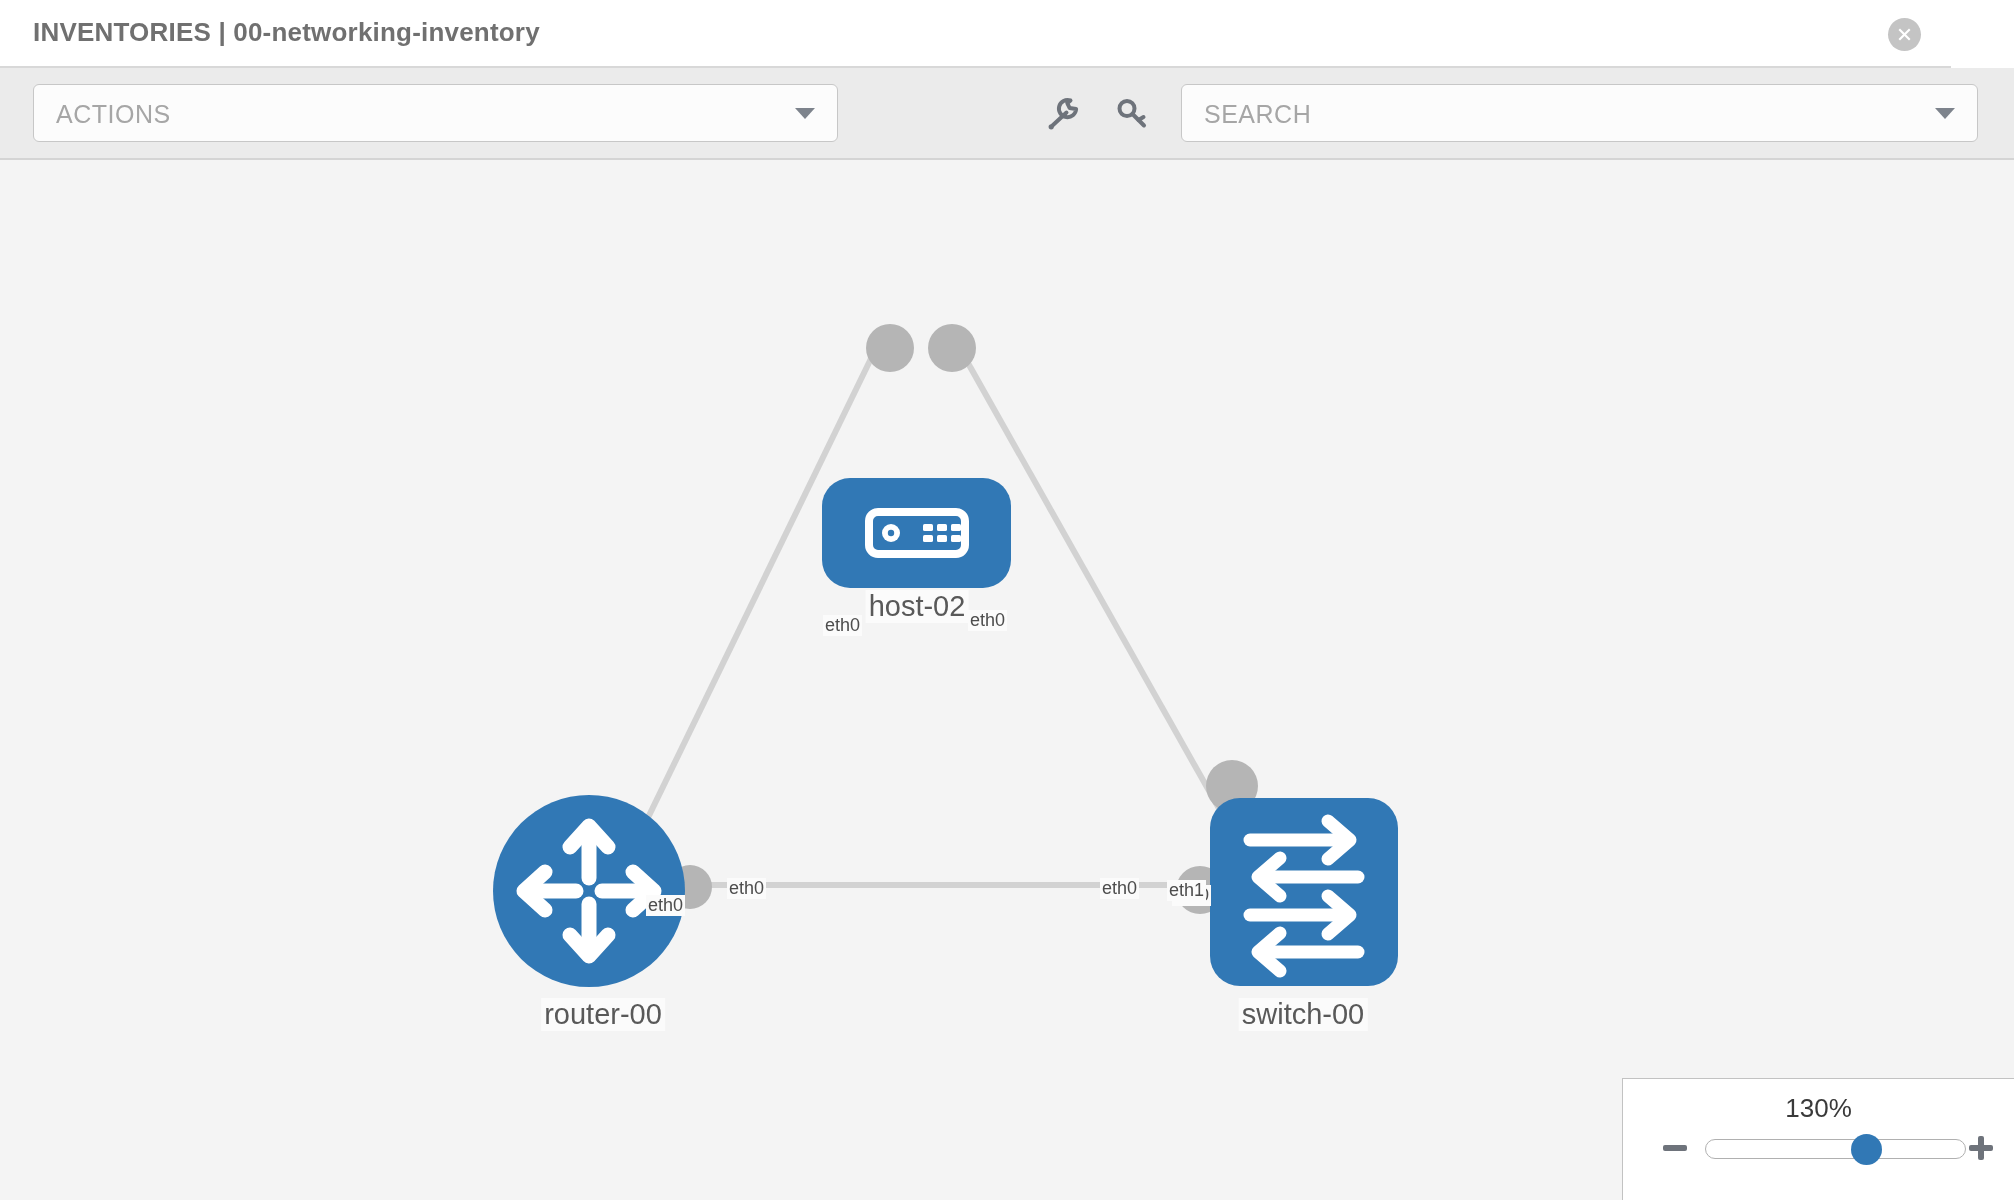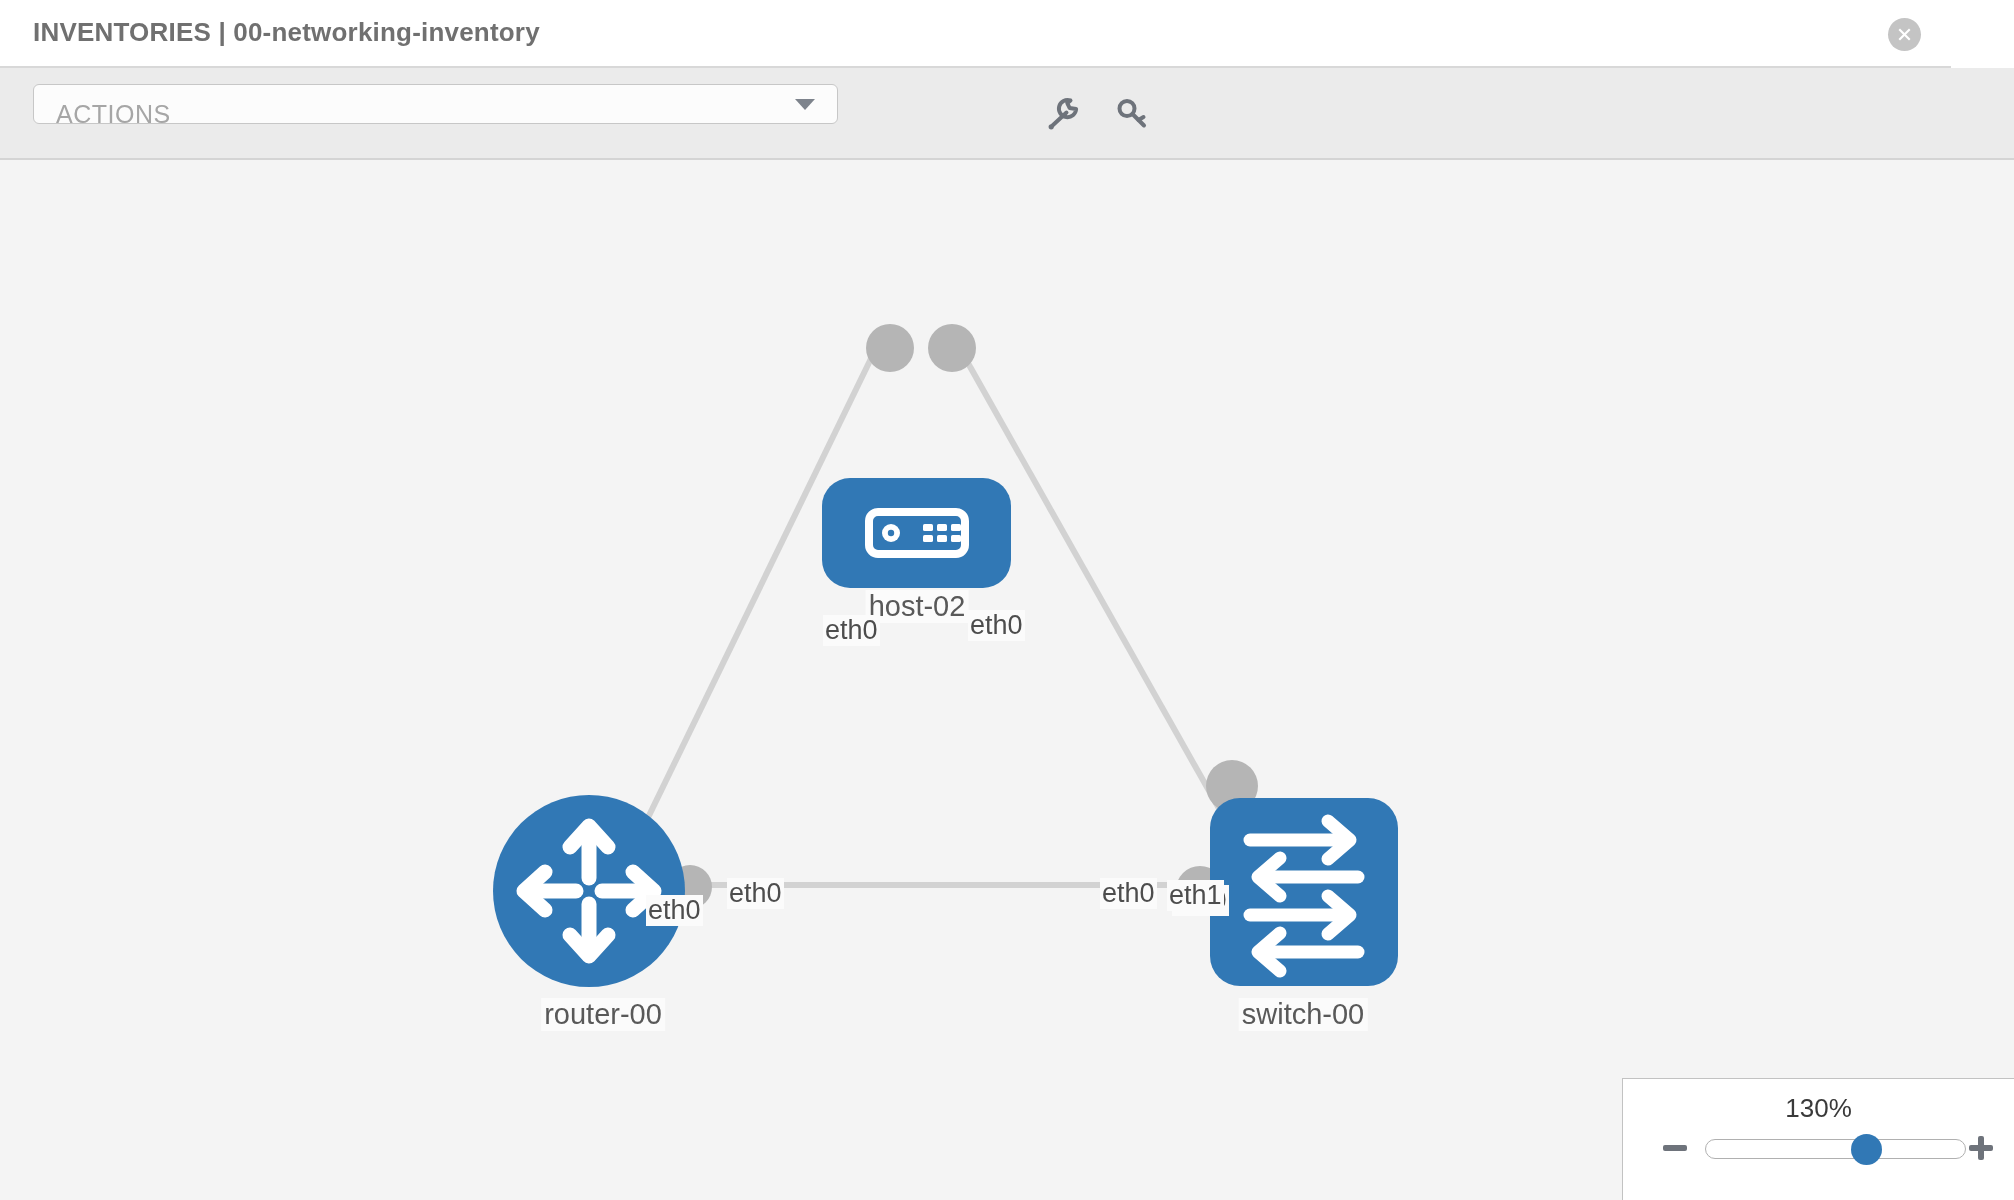--- a/index.html
+++ b/index.html
@@ -61,21 +61,21 @@
     width: 2014px;
     height: 92px;
     background: #ebebeb;
     border-bottom: 2px solid #d4d4d4;
   }
   .actions-select {
     position: absolute;
     left: 33px;
     top: 16px;
     width: 805px;
-    height: 40px;
+    height: 58px;
     background: #fcfcfc;
     border: 1px solid #c7c7c7;
     border-radius: 6px;
     cursor: pointer;
   }
   .actions-select .label {
     position: absolute;
     left: 22px;
     top: 15px;
     font-size: 25px;
@@ -140,21 +140,21 @@
     position: absolute;
     font-size: 29px;
     color: #595959;
     background: #fbfbfb;
     padding: 0 3px;
     white-space: nowrap;
     transform: translateX(-50%);
   }
   .edge-label {
     position: absolute;
-    font-size: 27px;
+    font-size: 18px;
     color: #4d4d4d;
     background: #fbfbfb;
     padding: 0 2px;
     white-space: nowrap;
   }
 
   
   .zoom-panel {
     position: absolute;
     left: 1622px;
@@ -244,20 +244,24 @@
     <div class="tool-icon key">
       <svg width="40" height="40" viewBox="0 0 40 40" aria-hidden="true">
         <g fill="none" stroke="#6e737b" stroke-width="4" stroke-linecap="round" stroke-linejoin="round">
           <circle cx="15" cy="14.5" r="7.5"></circle>
           <path d="M20.5 20 L32 31.5"></path>
           <path d="M26.5 26 L31.5 23"></path>
         </g>
       </svg>
     </div>
 
+    <div class="search-box">
+      <span class="label">SEARCH</span>
+      <span class="caret"></span>
+    </div>
   </div>
 
   <div class="canvas">
 
     <svg width="2014" height="1040" aria-hidden="true">
 
       <g stroke="#d2d2d2" stroke-width="6" fill="none">
         <line x1="880" y1="180" x2="625" y2="705"></line>
         <line x1="955" y1="180" x2="1248" y2="700"></line>
         <line x1="660" y1="725" x2="1248" y2="725"></line>

